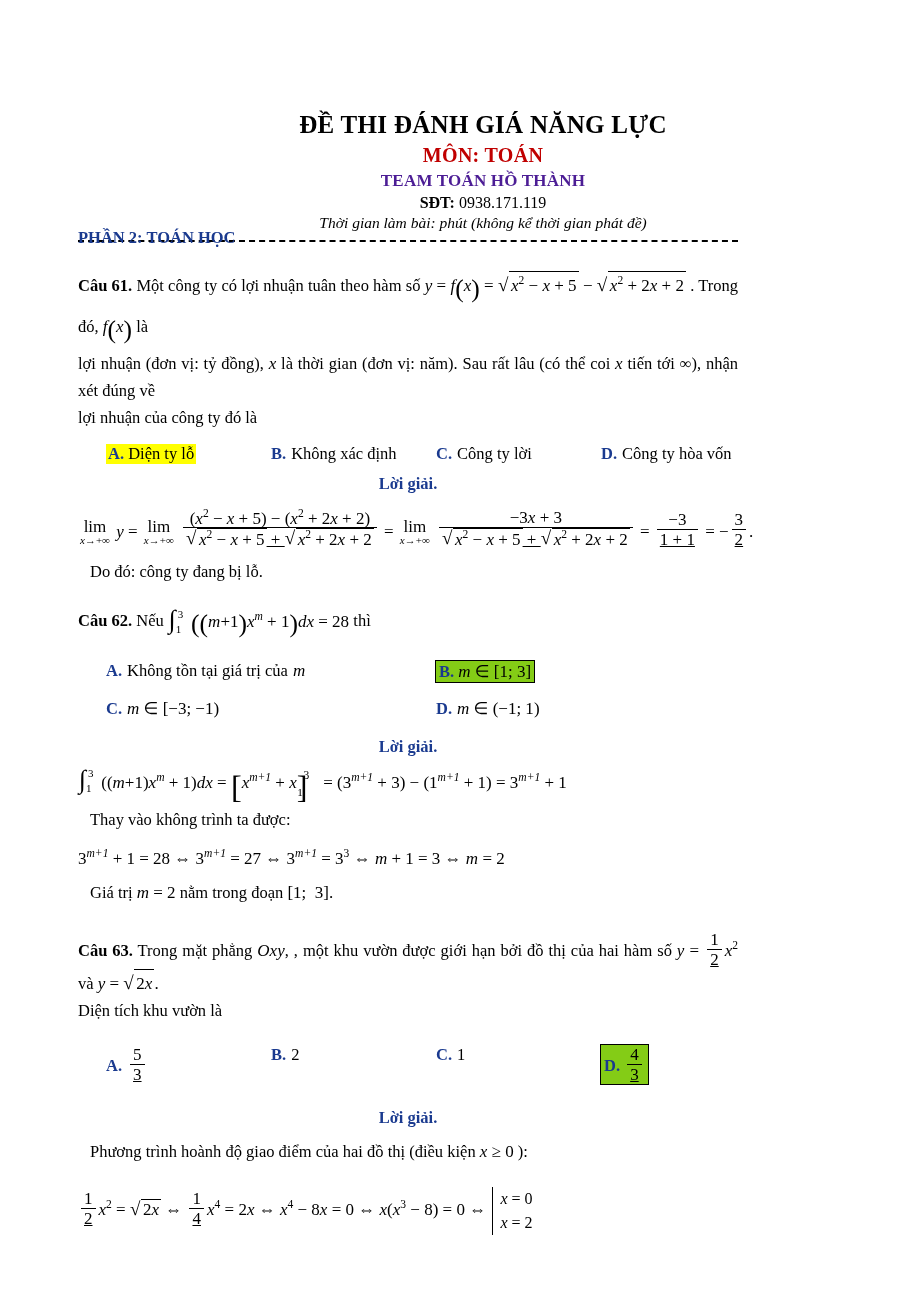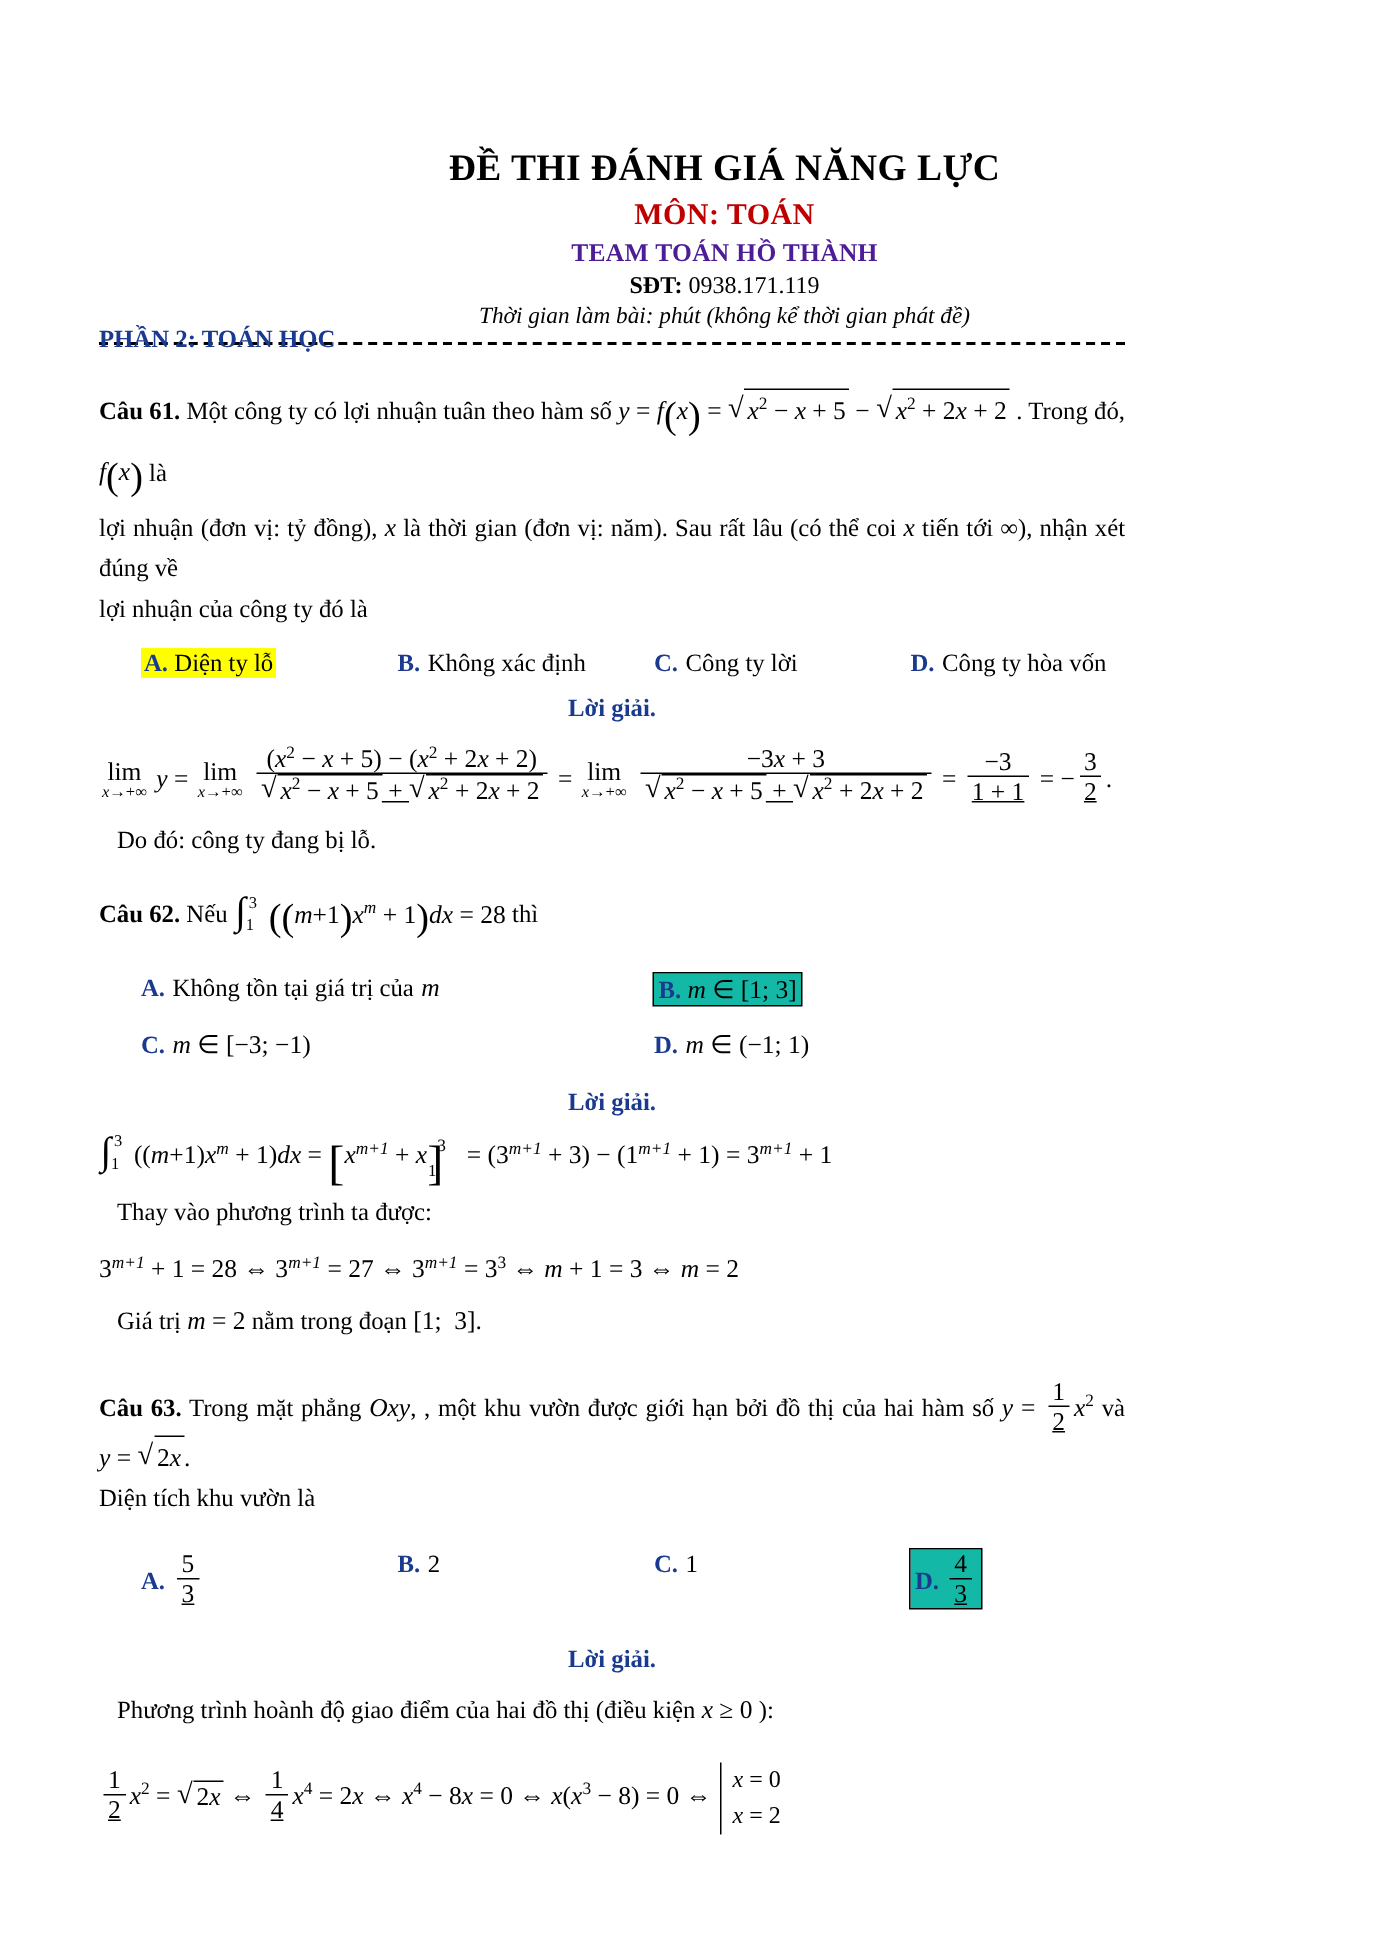--- a/index.html
+++ b/index.html
@@ -10,21 +10,21 @@
     width: 922px;
     min-height: 1303px;
     background: #ffffff;
     font-family: "Liberation Serif", serif;
     color: #000000;
   }
   .page {
     position: relative;
     width: 812px;
     min-height: 1303px;
-    padding: 4px;
+    padding: 16px;
     box-sizing: border-box;
   }
   .inner {
     padding: 95px 58px 20px 62px;
   }
 
   
   .header {
     text-align: center;
     margin-left: 150px;
@@ -112,21 +112,21 @@
   }
   .choice .ltr {
     font-weight: bold;
     color: #1a3a8f;
   }
   .hl {
     background: #ffff00;
     padding: 0 2px;
   }
   .hl-box {
-    background: #14b8a6;
+    background: #84cc16;
     outline: 1px solid #000;
     padding: 0 3px;
   }
   .indent1 { padding-left: 28px; }
 
   
   .math {
     font-family: "Liberation Serif", serif;
     font-size: 17px;
     white-space: nowrap;
@@ -353,21 +353,21 @@
 
     <div class="solution-label" style="margin-top:18px;">Lời giải.</div>
 
     <div class="formula-line math">
       <span class="intg"><span class="sym">∫</span><span class="up">3</span><span class="lo">1</span></span>
       ((<i class="v">m</i>+1)<i class="v">x</i><sup class="e">m</sup> + 1)<i class="v">dx</i> =
       <span class="tall-br">[</span><i class="v">x</i><sup class="e">m+1</sup> + <i class="v">x</i><span class="tall-br">]</span><sup class="en" style="position:relative; left:-4px; top:-2px;">3</sup><sub class="s" style="position:relative; left:-16px; top:4px; font-style:normal;">1</sub>
       = (3<sup class="e">m+1</sup> + 3) − (1<sup class="e">m+1</sup> + 1) = 3<sup class="e">m+1</sup> + 1
     </div>
 
-    <div class="para">Thay vào phương trình ta được:</div>
+    <div class="para">Thay vào không trình ta được:</div>
 
     <div class="formula-line math">
       3<sup class="e">m+1</sup> + 1 = 28 ⇔ 3<sup class="e">m+1</sup> = 27 ⇔ 3<sup class="e">m+1</sup> = 3<sup class="en">3</sup> ⇔ <i class="v">m</i> + 1 = 3 ⇔ <i class="v">m</i> = 2
     </div>
 
     <div class="para">
       <span>Giá trị</span>
       <span class="math"><i class="v">m</i> = 2</span>
       <span>nằm trong đoạn</span>
       <span class="math"><span class="sqbr">[</span>1; &nbsp;3<span class="sqbr">]</span>.</span>

